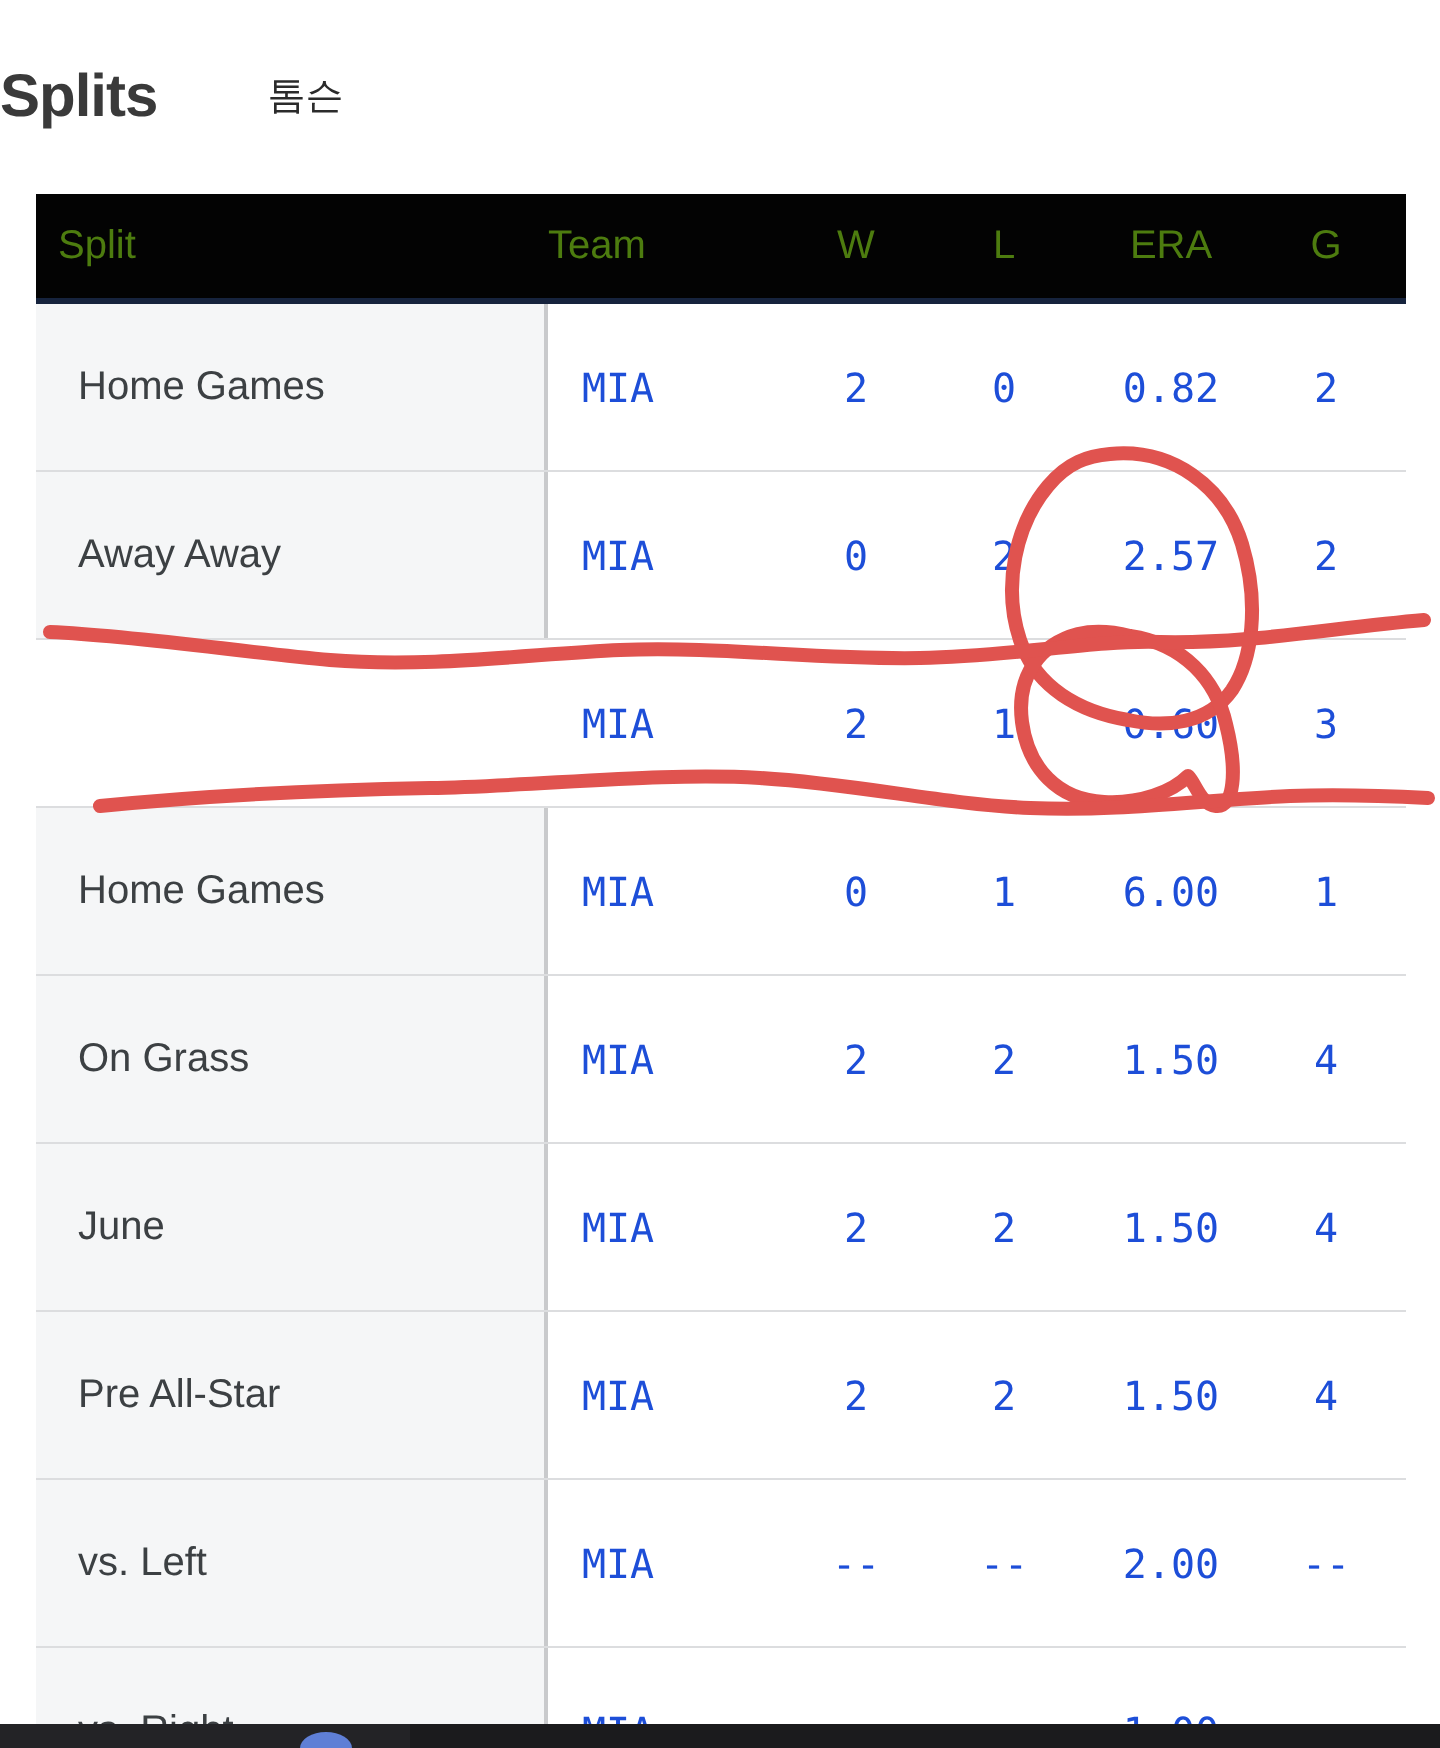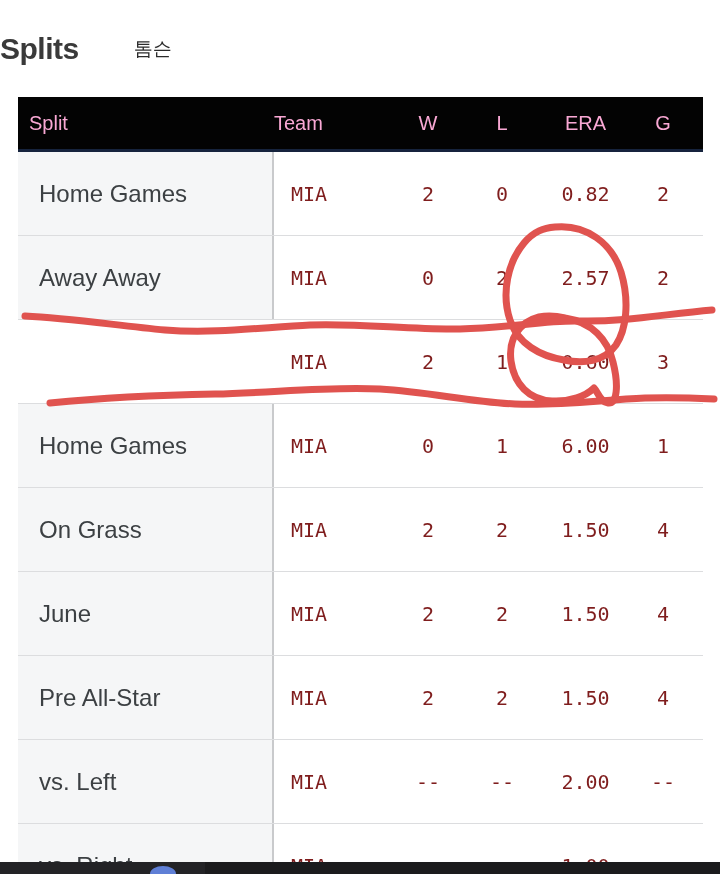--- a/index.html
+++ b/index.html
@@ -63,21 +63,21 @@
     height: 55px;
     background: #030303;
     border-bottom: 3px solid #16233d;
     box-sizing: border-box;
   }
   .thead .cell {
     position: absolute;
     top: 0;
     height: 52px;
     line-height: 52px;
-    color: #f9a8d4;
+    color: #4d7c0f;
     font-size: 20px;
     font-weight: normal;
   }
   .th-split   { left: 11px; text-align: left; }
   .th-team    { left: 256px; width: 70px; text-align: left; }
   .th-w       { left: 385px; width: 50px; text-align: center; }
   .th-l       { left: 459px; width: 50px; text-align: center; }
   .th-era     { left: 525px; width: 85px; text-align: center; }
   .th-g       { left: 620px; width: 50px; text-align: center; }
 
@@ -100,31 +100,31 @@
     height: 83px;
     background: #f5f6f7;
     box-sizing: border-box;
     border-right: 2px solid #c9cacc;
   }
   .trow .label-text {
     position: absolute;
     left: 21px;
     top: 50%;
     transform: translateY(-50%);
-    font-size: 24px;
+    font-size: 20px;
     color: #3c4043;
     white-space: nowrap;
   }
   .trow .data-cell {
     position: absolute;
     top: 50%;
     transform: translateY(-50%);
     font-family: "DejaVu Sans Mono", "Liberation Mono", monospace;
     font-size: 20px;
-    color: #7f1d1d;
+    color: #1d4ed8;
     text-align: center;
     white-space: nowrap;
   }
   .c-team { left: 256px; width: 70px; }
   .c-w    { left: 385px; width: 50px; }
   .c-l    { left: 459px; width: 50px; }
   .c-era  { left: 525px; width: 85px; }
   .c-g    { left: 620px; width: 50px; }
   .c-x    { left: 680px; width: 50px; }
 

